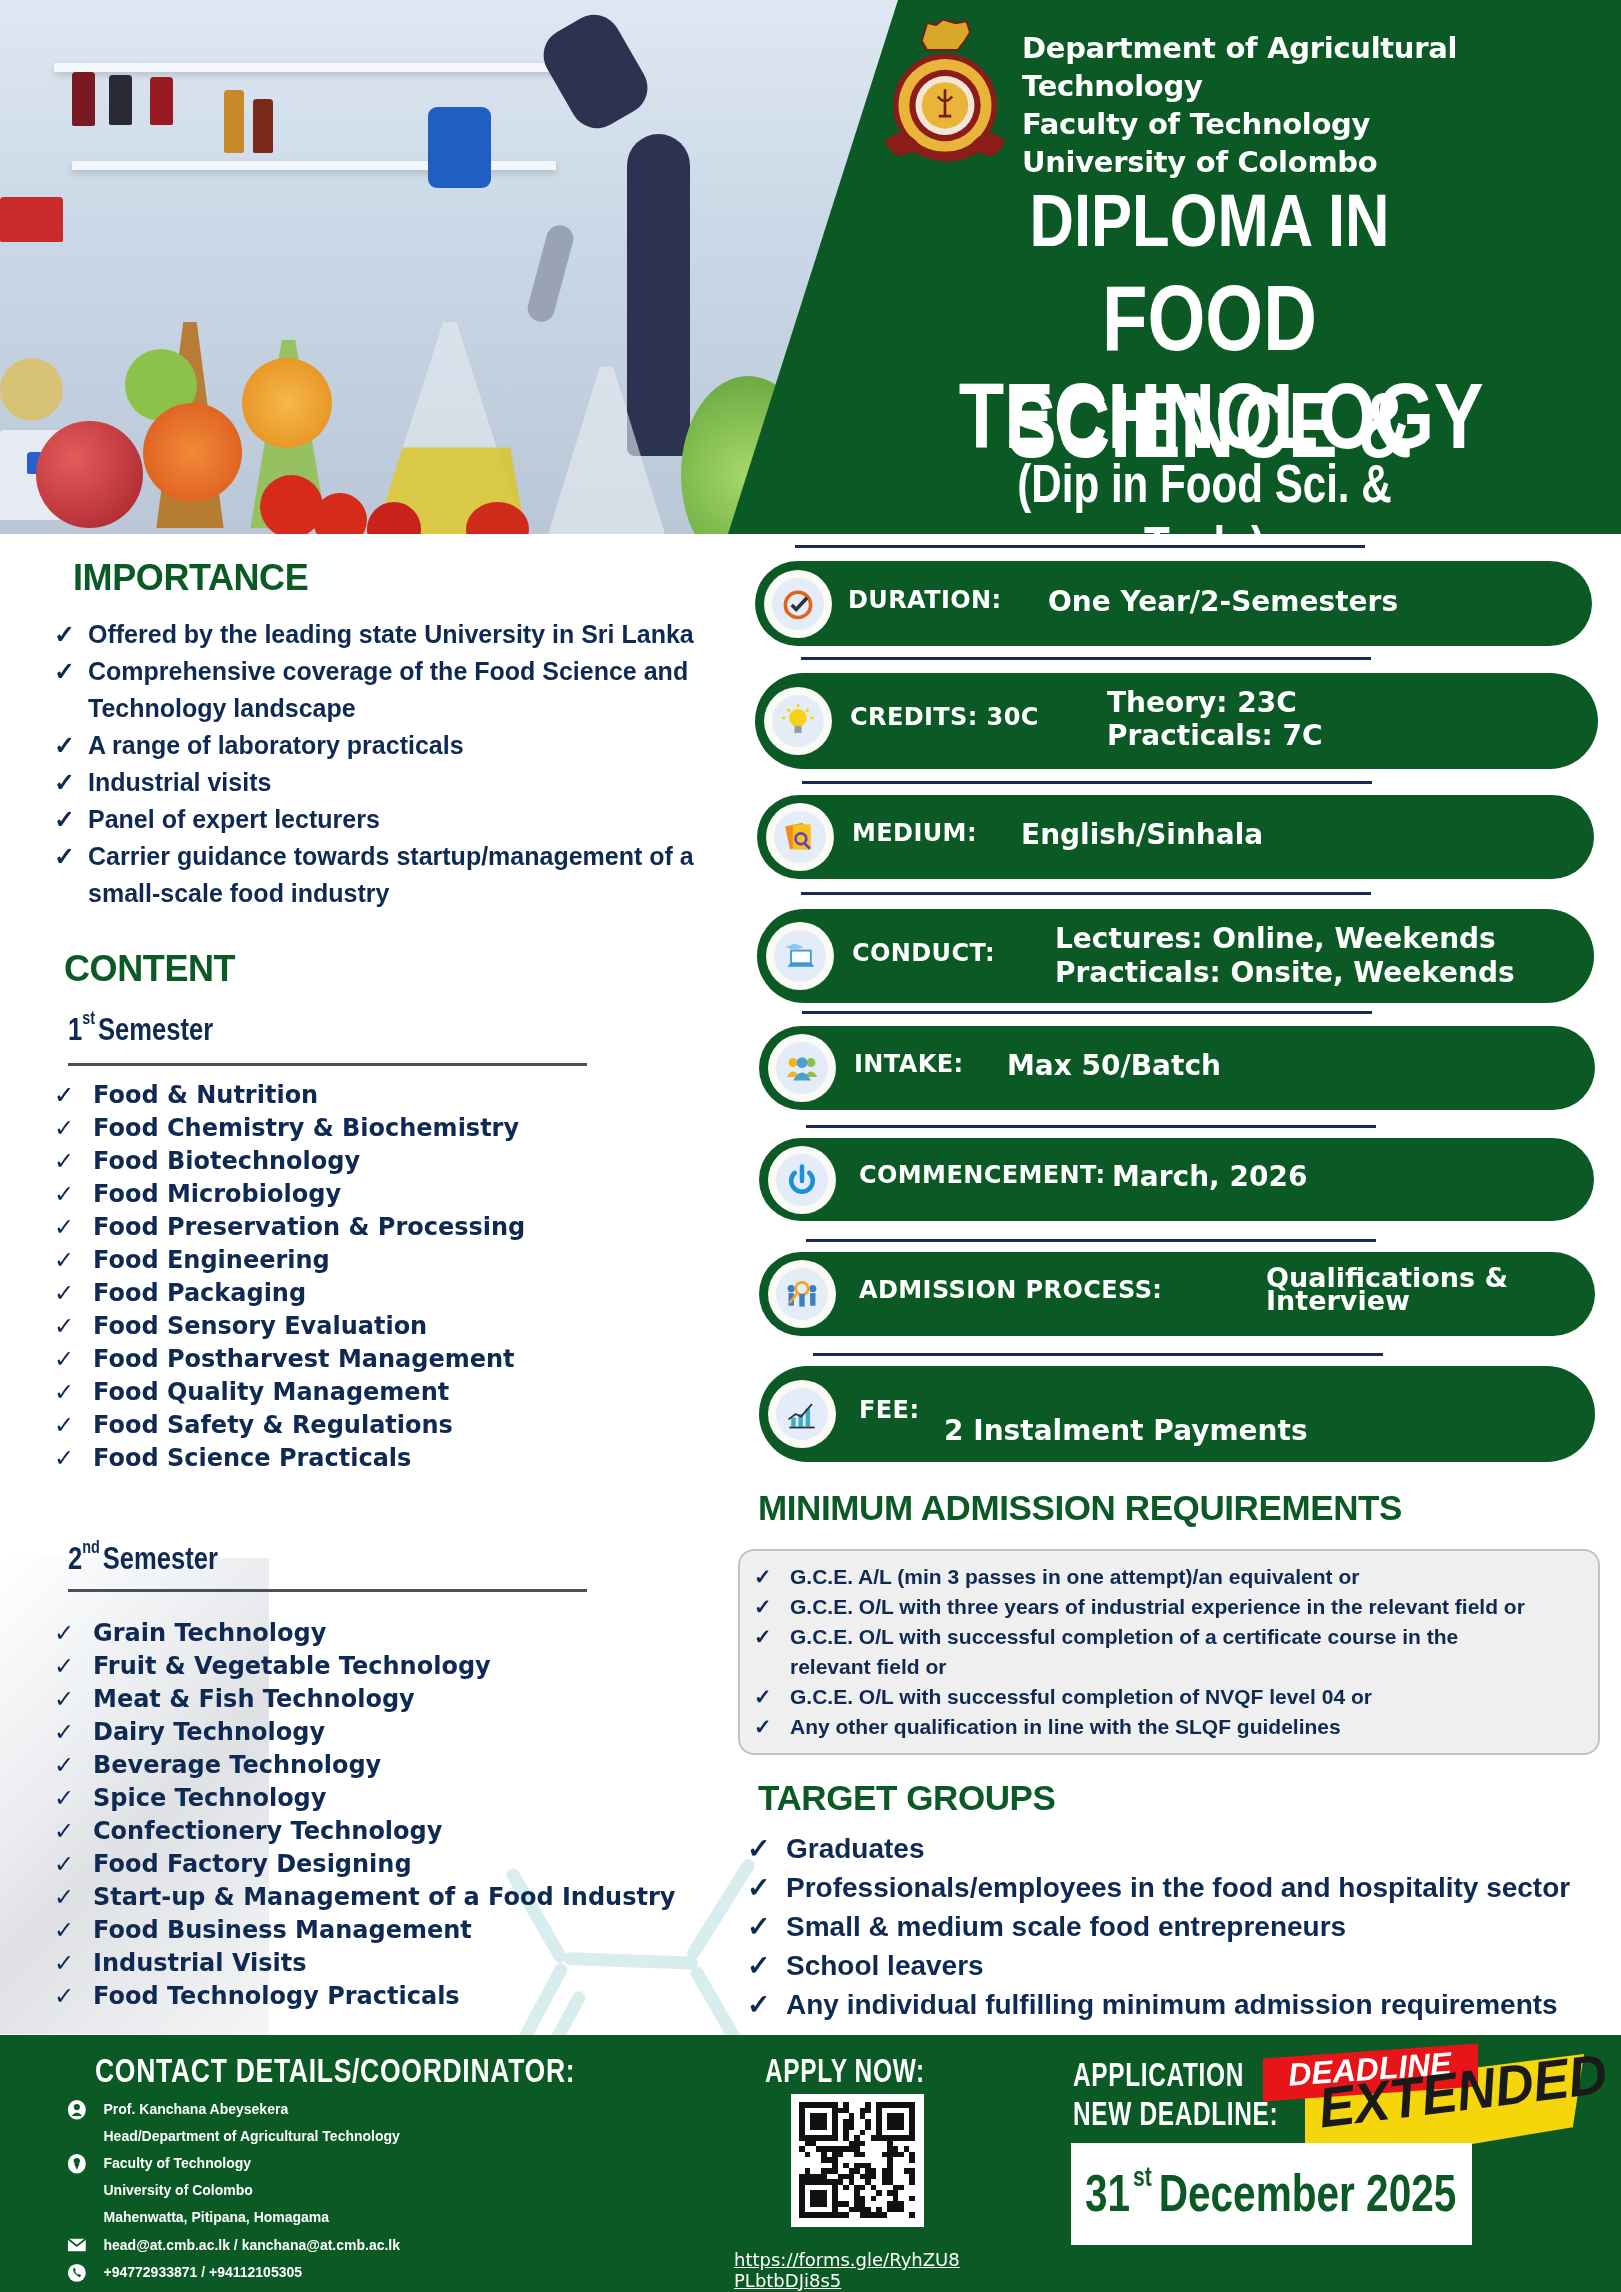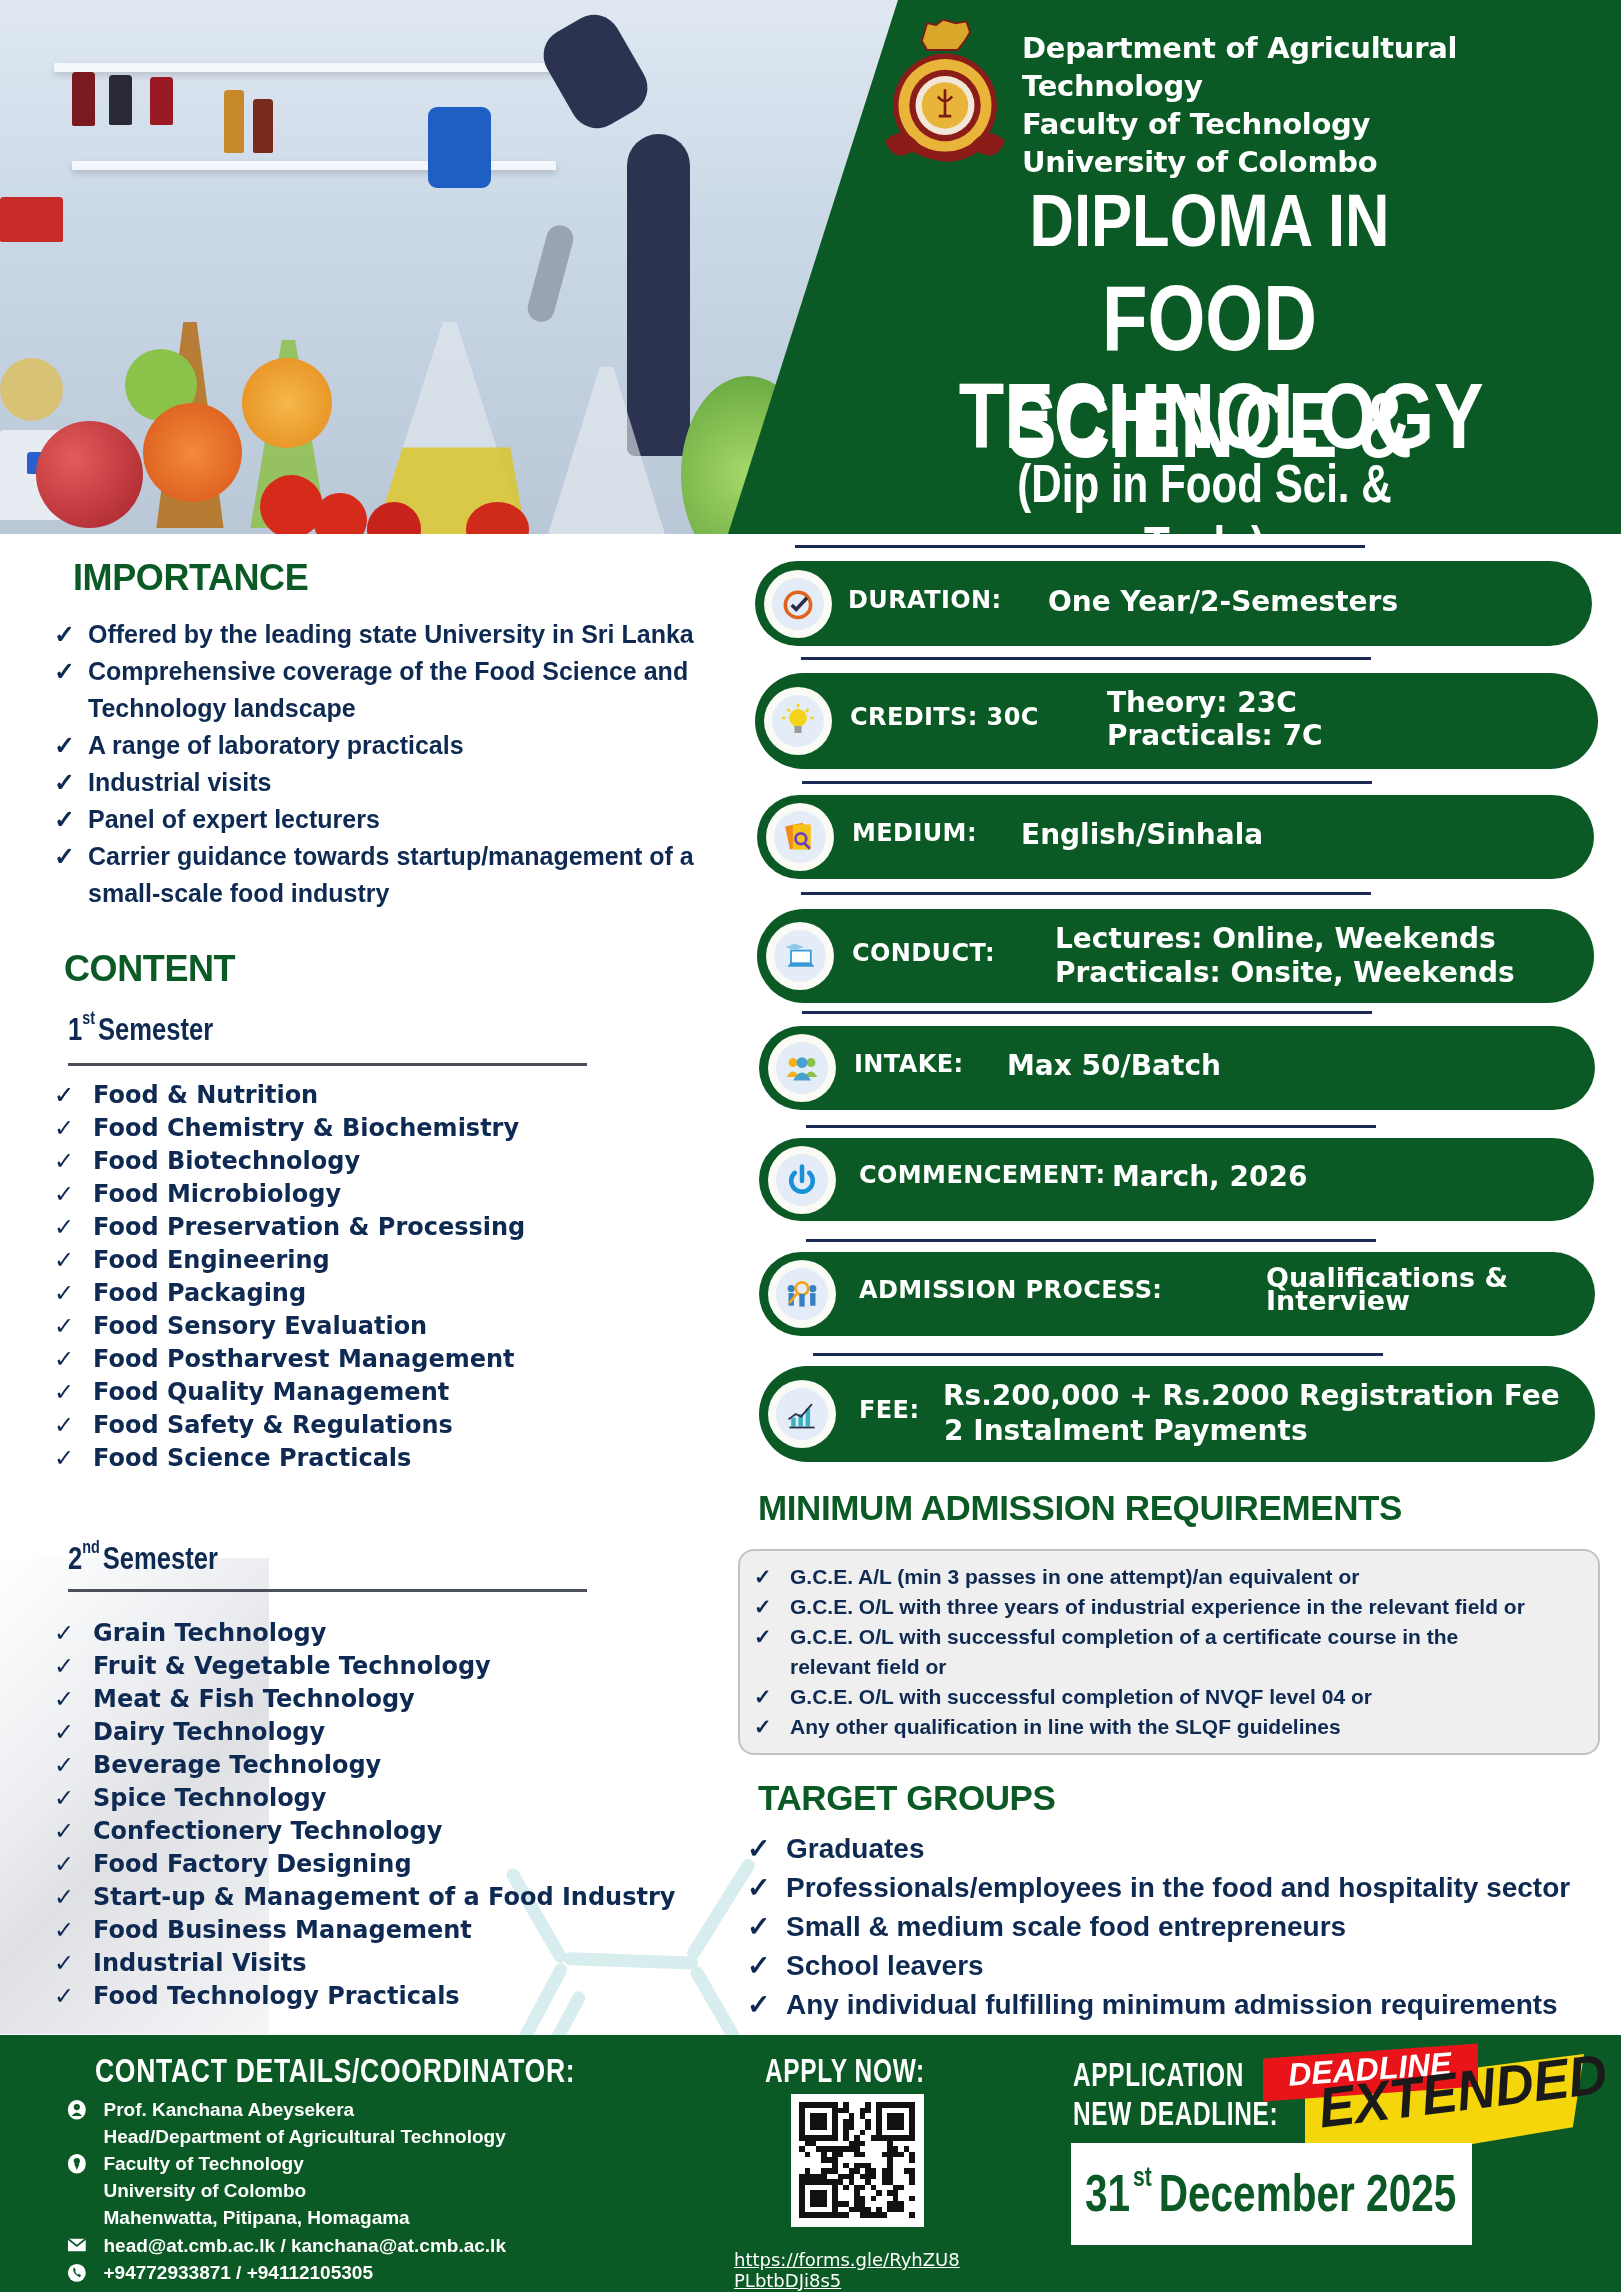--- a/index.html
+++ b/index.html
@@ -62,21 +62,21 @@
   .tg-list li { padding-left: 39px; }
 
   
   .hex-line { position: absolute; height: 12.5px; background: #d8eeee; border-radius: 6.3px; transform-origin: left center; }
 
   
   .footer { position: absolute; left: 0; top: 2035px; width: 1621px; height: 258px; background: #0b5a25; color: #fff; }
   .footer-heading { position: absolute; font-family: "Liberation Sans", sans-serif; font-weight: bold; color: #fff; transform-origin: left top; letter-spacing: 0.9px; }
   .contact-row { position: absolute; left: 66px; display: flex; align-items: flex-start; }
   .contact-icon { width: 21.5px; height: 21.5px; margin-right: 16px; margin-top: 2.7px; display: flex; align-items: center; justify-content: center; }
-  .contact-text { font-family: "Liberation Sans", sans-serif; font-size: 19px; font-weight: bold; line-height: 27px; color: #fff; }
+  .contact-text { font-family: "Liberation Sans", sans-serif; font-size: 14px; font-weight: bold; line-height: 27px; color: #fff; }
   .qr { position: absolute; left: 791px; top: 2094px; width: 133px; height: 133px; background: #fff; padding: 8px; }
   .qr-grid { width: 116px; height: 116px; display: grid; grid-template-columns: repeat(21, 1fr); grid-template-rows: repeat(21, 1fr); }
   .qr-grid span { background: transparent; }
   .qr-grid span.on { background: #111; }
   .apply-link { position: absolute; left: 734px; top: 2250px; width: 247px; font-family: "DejaVu Sans", sans-serif; font-size: 18px; line-height: 20.6px; color: #fff; text-decoration: underline; }
   .deadline-date-box { position: absolute; left: 1071px; top: 2143px; width: 401px; height: 102px; background: #fff; }
   .deadline-date { position: absolute; left: 1085px; top: 2162px; font-family: "Liberation Sans", sans-serif; font-weight: bold; font-size: 52px; color: #0b5a25; transform: scaleX(0.78); transform-origin: left top; white-space: nowrap; }
   .deadline-date sup { font-size: 27px; vertical-align: 25px; margin: 0 9px 0 3.6px; }
   .ribbon-red { position: absolute; left: 1263px; top: 2051px; width: 215px; height: 43px; background: #e8141a; transform: skewY(-4deg); }
   .ribbon-red-text { position: absolute; left: 1288px; top: 2051px; font-family: "Liberation Sans", sans-serif; font-weight: bold; font-style: italic; font-size: 32px; color: #fff; transform: rotate(-4deg); }
@@ -333,21 +333,20 @@
       <svg width="36" height="36" viewBox="0 0 40 40">
         <rect x="8" y="24" width="5" height="10" fill="#3ab0c0"></rect>
         <rect x="16" y="20" width="5" height="14" fill="#3ab0c0"></rect>
         <rect x="24" y="14" width="5" height="20" fill="#3ab0c0"></rect>
         <path d="M5 26 l8 -6 l6 3 l12 -14" fill="none" stroke="#2a2f48" stroke-width="2"></path>
         <path d="M6 35 h28" stroke="#2a2f48" stroke-width="2"></path>
       </svg>
     </div>
   </div>
   <span class="pill-label" style="left:100px;top:30px;">FEE:</span>
-  <span class="pill-value" style="left:184px;top:12.5px;">Rs.200,000 + Rs.2000 Registration Fee</span>
   <span class="pill-value" style="left:185px;top:48px;">2 Instalment Payments</span>
 </div>
 
 <div class="section-heading" style="left:758px;top:1488px;font-size:35px;">MINIMUM ADMISSION REQUIREMENTS</div>
 <div class="req-box"></div>
 <ul class="check-list req-list">
   <li><span class="chk">✓</span><span>G.C.E. A/L (min 3 passes in one attempt)/an equivalent or</span></li>
   <li><span class="chk">✓</span><span>G.C.E. O/L with three years of industrial experience in the relevant field or</span></li>
   <li style="padding-right:107px;"><span class="chk">✓</span><span>G.C.E. O/L with successful completion of a certificate course in the relevant field or</span></li>
   <li><span class="chk">✓</span><span>G.C.E. O/L with successful completion of NVQF level 04 or</span></li>

